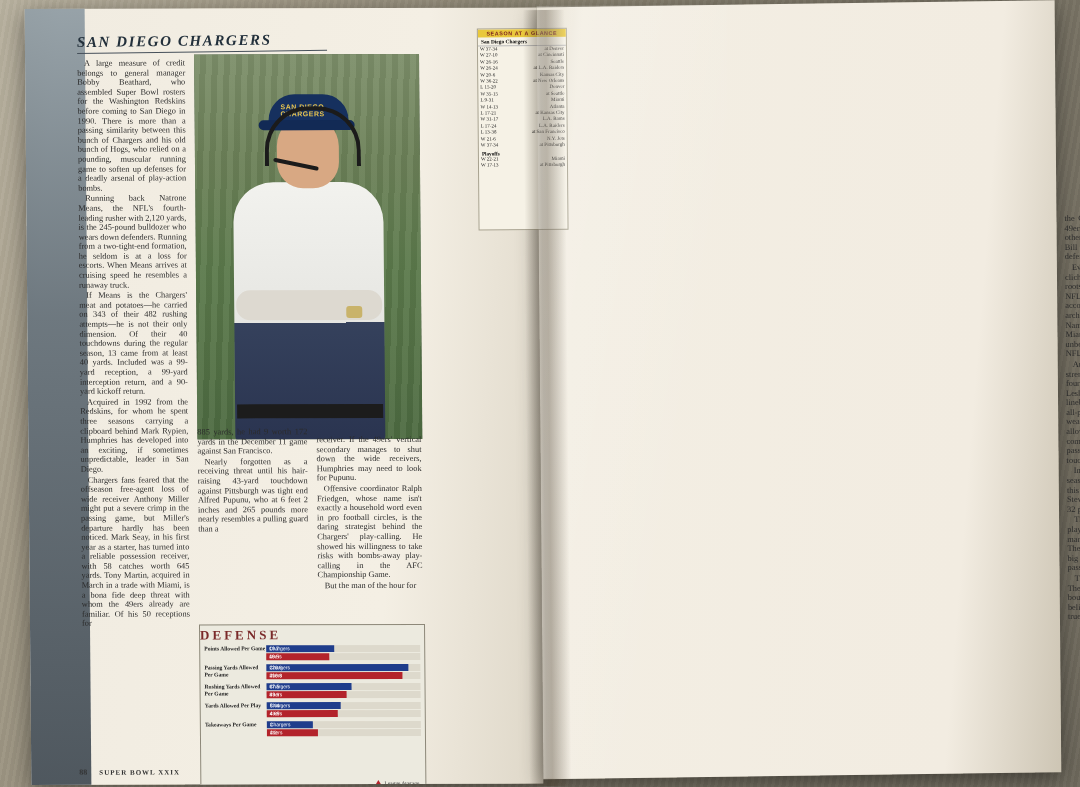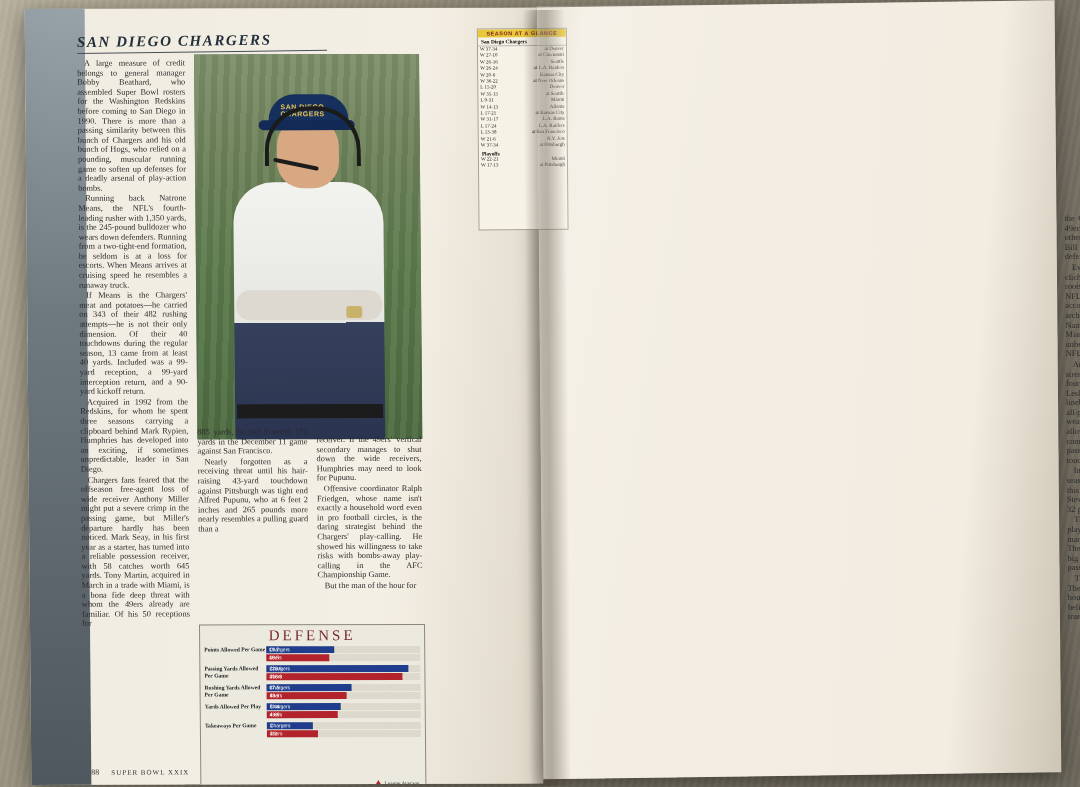--- a/index.html
+++ b/index.html
@@ -88,38 +88,38 @@
   .headset{position:absolute;left:70px;top:52px;width:88px;height:56px;
     border:4px solid #1b1b1b;border-radius:44px 44px 0 0;border-bottom:none;}
   .mic{position:absolute;left:78px;top:108px;width:46px;height:4px;background:#1b1b1b;
     border-radius:3px;transform:rotate(12deg);}
   .coach-belt{position:absolute;left:40px;top:350px;width:146px;height:14px;background:#1c1c1c;}
   .coach-watch{position:absolute;left:150px;top:252px;width:16px;height:12px;background:#c9b36a;border-radius:3px;}
 
   
   .chart{position:absolute;left:117px;top:592px;width:224px;height:164px;
     background:#eceadf;border:1px solid #8d8879;}
-  .chart-title{text-align:center;font-size:15px;letter-spacing:3px;color:#7a2a2a;
-    font-weight:normal;font-family:"Liberation Serif",serif;padding:2px 0 1px;}
+  .chart-title{text-align:left;font-size:13px;letter-spacing:3px;color:#7a2a2a;
+    font-weight:bold;font-family:"Liberation Serif",serif;padding:2px 0 1px;}
   .chart-rows{padding:1px 4px 0 4px;}
   .crow{display:flex;align-items:flex-start;margin-bottom:3px;}
   .clabel{width:62px;font-size:5.6px;line-height:6.6px;color:#1d1d1d;font-weight:bold;}
   .cbars{flex:1;}
   .cbar{display:flex;align-items:center;height:7px;margin-bottom:1px;}
   .cbar .track{position:relative;flex:1;height:7px;background:#ddd9cc;}
   .cbar .fill{position:absolute;left:0;top:0;height:7px;}
   .cbar .fill.blue{background:#1f3d8c;}
   .cbar .fill.red{background:#b3232b;}
   .cbar .fill span{position:absolute;left:3px;top:-0.5px;font-size:5px;color:#fff;font-family:"Liberation Sans",sans-serif;}
   .cbar .val{position:absolute;right:2px;top:0;font-size:5px;color:#fff;font-family:"Liberation Sans",sans-serif;}
   .legend{position:absolute;right:6px;bottom:3px;font-size:5.4px;color:#333;}
   .legend .tri{display:inline-block;width:0;height:0;border-left:3px solid transparent;
     border-right:3px solid transparent;border-bottom:5px solid #b3232b;margin-right:3px;}
 
-  .folio{position:absolute;left:60px;bottom:8px;font-size:8px;color:#333;font-weight:normal;}
+  .folio{position:absolute;left:48px;bottom:8px;font-size:8px;color:#333;font-weight:bold;}
   .folio .issue{margin-left:10px;font-size:7px;letter-spacing:1px;}
 
   
   .season{position:absolute;left:452px;top:22px;width:88px;height:200px;
     background:#f6f2e6;border:1px solid #a6a08e;z-index:30;overflow:hidden;}
   .season-hd{background:#e9c83c;color:#7a1f1f;font-size:5.4px;font-weight:bold;
     text-align:center;letter-spacing:.6px;padding:1px 0;font-family:"Liberation Sans",sans-serif;}
   .season-sub{font-size:5.4px;font-weight:bold;padding:1px 3px;border-bottom:1px solid #bbb;}
   .season table{width:100%;border-collapse:collapse;font-size:5px;}
   .season td{padding:0 2px;line-height:6.4px;color:#222;}
@@ -148,21 +148,21 @@
     <div class="page page-left">
       <div class="bg-photo-strip"></div>
 
       <div class="lp">
         <div class="lp-inner">
 
           <div class="headline">SAN DIEGO CHARGERS</div>
 
           <div class="col col-a">
             <p>A large measure of credit belongs to general manager Bobby Beathard, who assembled Super Bowl rosters for the Washington Redskins before coming to San Diego in 1990. There is more than a passing similarity between this bunch of Chargers and his old bunch of Hogs, who relied on a pounding, muscular running game to soften up defenses for a deadly arsenal of play-action bombs.</p>
-            <p>Running back Natrone Means, the NFL's fourth-leading rusher with 1,350 yards, is the 245-pound bulldozer who wears down defenders. Running from a two-tight-end formation, he seldom is at a loss for escorts. When Means arrives at cruising speed he resembles a runaway truck.</p>
+            <p>Running back Natrone Means, the NFL's fourth-leading rusher with 2,120 yards, is the 245-pound bulldozer who wears down defenders. Running from a two-tight-end formation, he seldom is at a loss for escorts. When Means arrives at cruising speed he resembles a runaway truck.</p>
             <p>If Means is the Chargers' meat and potatoes—he carried on 343 of their 482 rushing attempts—he is not their only dimension. Of their 40 touchdowns during the regular season, 13 came from at least 40 yards. Included was a 99-yard reception, a 99-yard interception return, and a 90-yard kickoff return.</p>
             <p>Acquired in 1992 from the Redskins, for whom he spent three seasons carrying a clipboard behind Mark Rypien, Humphries has developed into an exciting, if sometimes unpredictable, leader in San Diego.</p>
             <p>Chargers fans feared that the offseason free-agent loss of wide receiver Anthony Miller might put a severe crimp in the passing game, but Miller's departure hardly has been noticed. Mark Seay, in his first year as a starter, has turned into a reliable possession receiver, with 58 catches worth 645 yards. Tony Martin, acquired in March in a trade with Miami, is a bona fide deep threat with whom the 49ers already are familiar. Of his 50 receptions for</p>
           </div>
 
           <div class="photo-coach">
             <div class="fld"></div>
             <div class="coach-body"></div>
             <div class="coach-arms"></div>
             <div class="coach-belt"></div>

